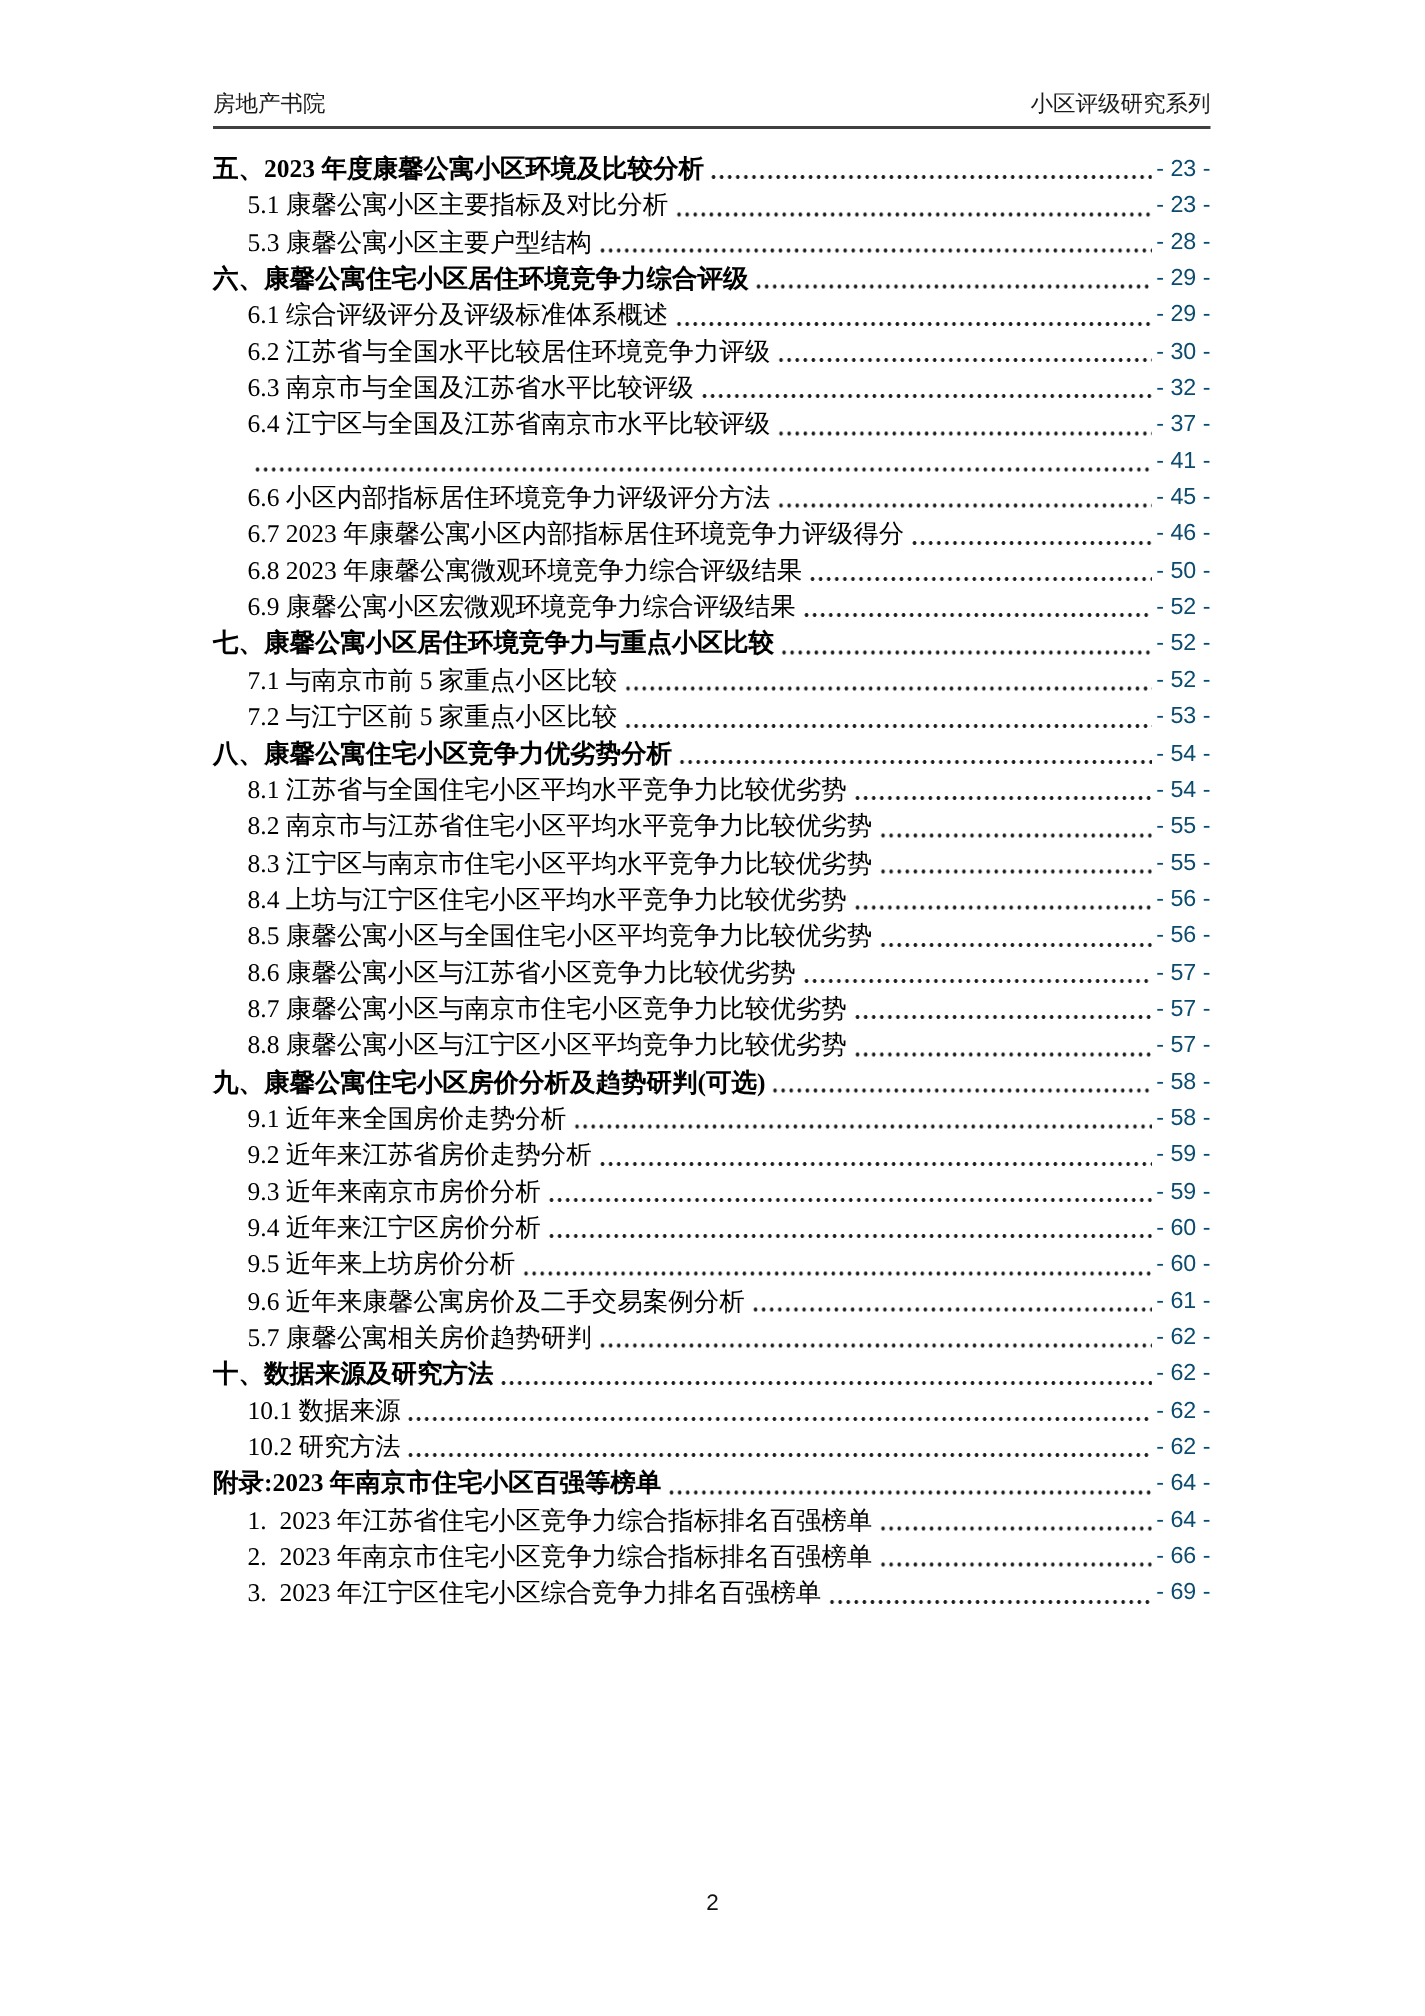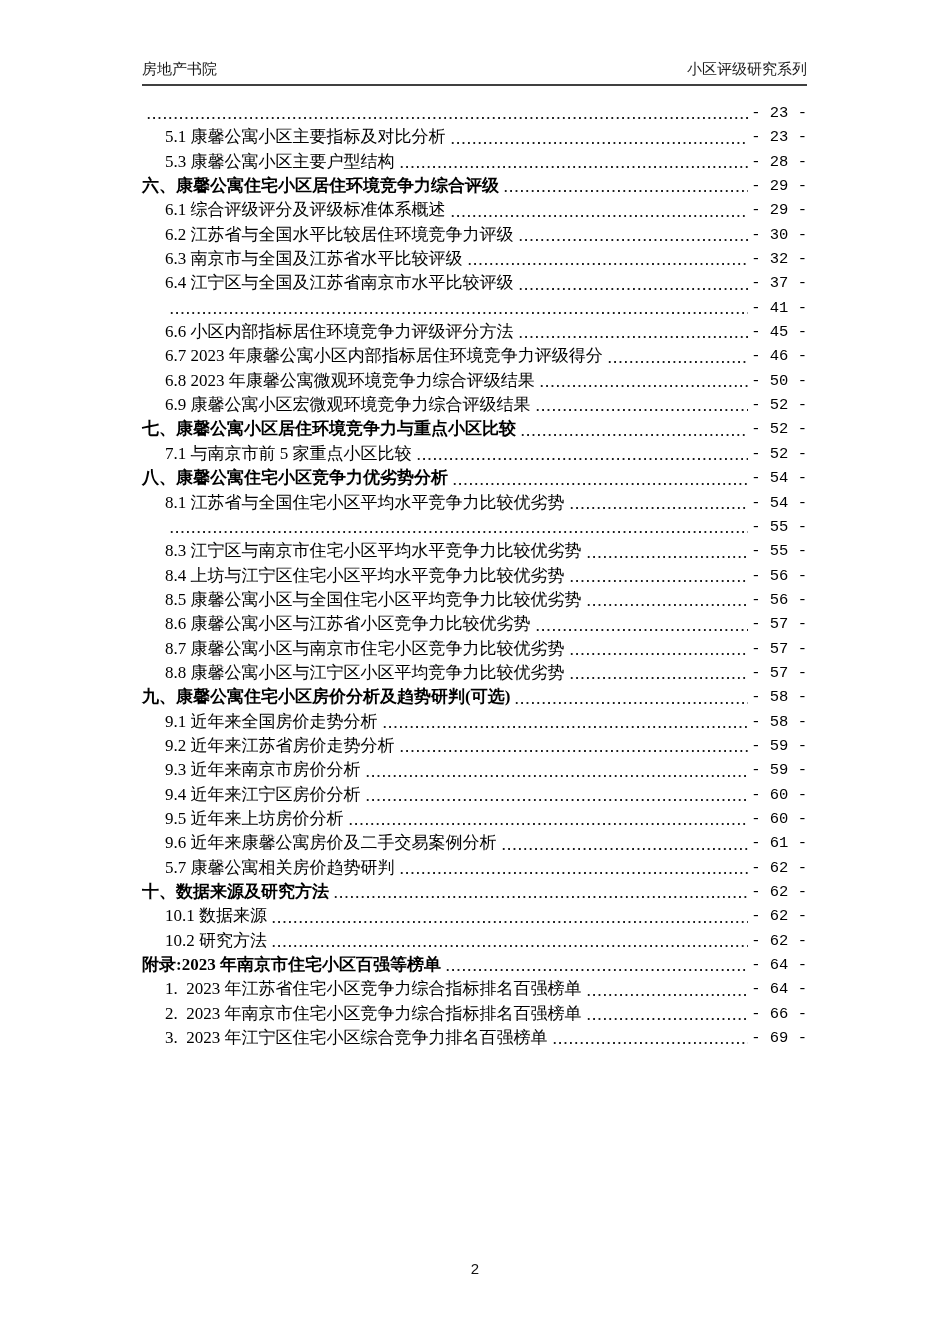--- a/index.html
+++ b/index.html
@@ -52,23 +52,23 @@
   .leader {
     flex: 1 1 auto;
     margin: 0 3px 0 4px;
     background-image: radial-gradient(circle, #1c1c1c 1.1px, transparent 1.35px);
     background-size: 5.4px 4px;
     background-repeat: repeat-x;
     background-position: left bottom 5px;
   }
   .toc-page {
     flex: 0 0 auto;
-    font-family: Liberation Mono, monospace;
+    font-family: Liberation Sans, sans-serif;
     font-size: 15.5px;
-    color: #000000;
+    color: #0c4a6e;
   }
   .footer {
     position: absolute;
     left: 0;
     right: 0;
     top: 1260px;
     text-align: center;
     font-family: "Liberation Sans", sans-serif;
     font-size: 15px;
     color: #111111;
@@ -80,20 +80,21 @@
 <div class="page">
 
   <div class="header">
     <span>房地产书院</span>
     <span>小区评级研究系列</span>
   </div>
 
   <div class="toc">
 
   <div class="toc-row lvl1">
+        <span class="toc-label">五、2023 年度康馨公寓小区环境及比较分析</span>
         <span class="leader"></span>
         <span class="toc-page">- 23 -</span>
       </div>
       <div class="toc-row lvl2">
         <span class="toc-label">5.1 康馨公寓小区主要指标及对比分析</span>
         <span class="leader"></span>
         <span class="toc-page">- 23 -</span>
       </div>
       <div class="toc-row lvl2">
         <span class="toc-label">5.3 康馨公寓小区主要户型结构</span>
@@ -152,31 +153,37 @@
       <div class="toc-row lvl1">
         <span class="toc-label">七、康馨公寓小区居住环境竞争力与重点小区比较</span>
         <span class="leader"></span>
         <span class="toc-page">- 52 -</span>
       </div>
       <div class="toc-row lvl2">
         <span class="toc-label">7.1 与南京市前 5 家重点小区比较</span>
         <span class="leader"></span>
         <span class="toc-page">- 52 -</span>
       </div>
+      <div class="toc-row lvl2">
+        <span class="toc-label">7.2 与江宁区前 5 家重点小区比较</span>
+        <span class="leader"></span>
+        <span class="toc-page">- 53 -</span>
+      </div>
       <div class="toc-row lvl1">
         <span class="toc-label">八、康馨公寓住宅小区竞争力优劣势分析</span>
         <span class="leader"></span>
         <span class="toc-page">- 54 -</span>
       </div>
       <div class="toc-row lvl2">
         <span class="toc-label">8.1 江苏省与全国住宅小区平均水平竞争力比较优劣势</span>
         <span class="leader"></span>
         <span class="toc-page">- 54 -</span>
       </div>
       <div class="toc-row lvl2">
+        <span class="toc-label">8.2 南京市与江苏省住宅小区平均水平竞争力比较优劣势</span>
         <span class="leader"></span>
         <span class="toc-page">- 55 -</span>
       </div>
       <div class="toc-row lvl2">
         <span class="toc-label">8.3 江宁区与南京市住宅小区平均水平竞争力比较优劣势</span>
         <span class="leader"></span>
         <span class="toc-page">- 55 -</span>
       </div>
       <div class="toc-row lvl2">
         <span class="toc-label">8.4 上坊与江宁区住宅小区平均水平竞争力比较优劣势</span>

